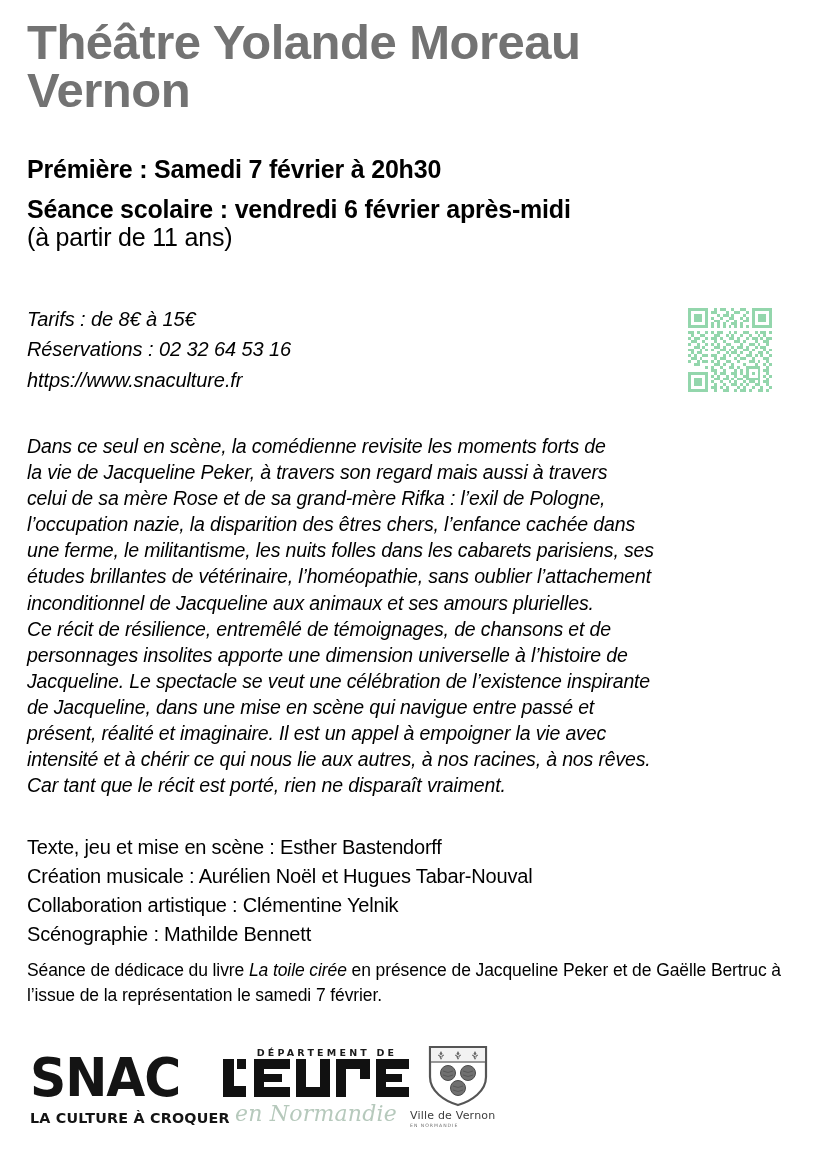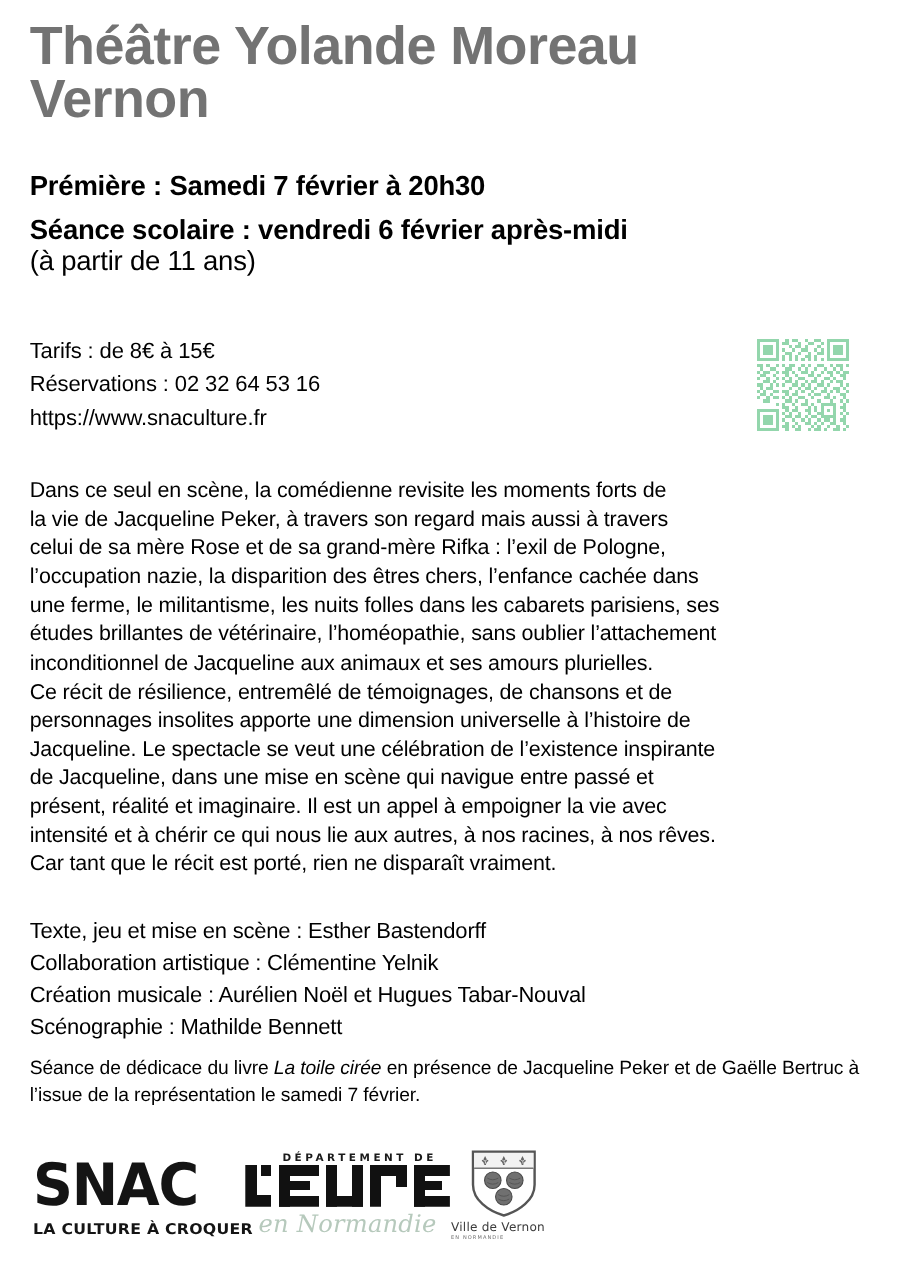--- a/index.html
+++ b/index.html
@@ -67,38 +67,40 @@
     position: absolute;
     left: 27px;
     top: 304px;
     width: 480px;
   }
   .info-line {
     font-size: 20px;
     line-height: 1.52;
     margin: 0;
     letter-spacing: -0.1px;
+    font-style: italic;
   }
 
   
   .qr-wrap {
     position: absolute;
     left: 688px;
     top: 308px;
     width: 84px;
     height: 84px;
   }
   .qr-wrap svg { display: block; }
 
   
   .body-block {
     position: absolute;
     left: 27px;
     top: 433px;
     width: 786px;
+    font-style: italic;
   }
   .body-para {
     font-size: 19.5px;
     line-height: 26.1px;
     margin: 0;
     letter-spacing: -0.15px;
     white-space: pre-line;
   }
 
   
@@ -503,22 +505,22 @@
 personnages insolites apporte une dimension universelle à l’histoire de
 Jacqueline. Le spectacle se veut une célébration de l’existence inspirante
 de Jacqueline, dans une mise en scène qui navigue entre passé et
 présent, réalité et imaginaire. Il est un appel à empoigner la vie avec
 intensité et à chérir ce qui nous lie aux autres, à nos racines, à nos rêves.
 Car tant que le récit est porté, rien ne disparaît vraiment.</p>
   </div>
 
   <div class="credits-block">
     <p class="credit-line">Texte, jeu et mise en scène : Esther Bastendorff</p>
+    <p class="credit-line">Création musicale : Aurélien Noël et Hugues Tabar-Nouval</p>
     <p class="credit-line">Collaboration artistique : Clémentine Yelnik</p>
-    <p class="credit-line">Création musicale : Aurélien Noël et Hugues Tabar-Nouval</p>
     <p class="credit-line">Scénographie : Mathilde Bennett</p>
   </div>
 
   <div class="signing-block">
     <p class="signing-text"><span>Séance de dédicace du livre </span><i>La toile cirée</i><span> en présence de Jacqueline Peker et de Gaëlle Bertruc à l’issue de la représentation le samedi 7 février.</span></p>
   </div>
 
   <div class="logos">
 
     <div class="logo-snac">

